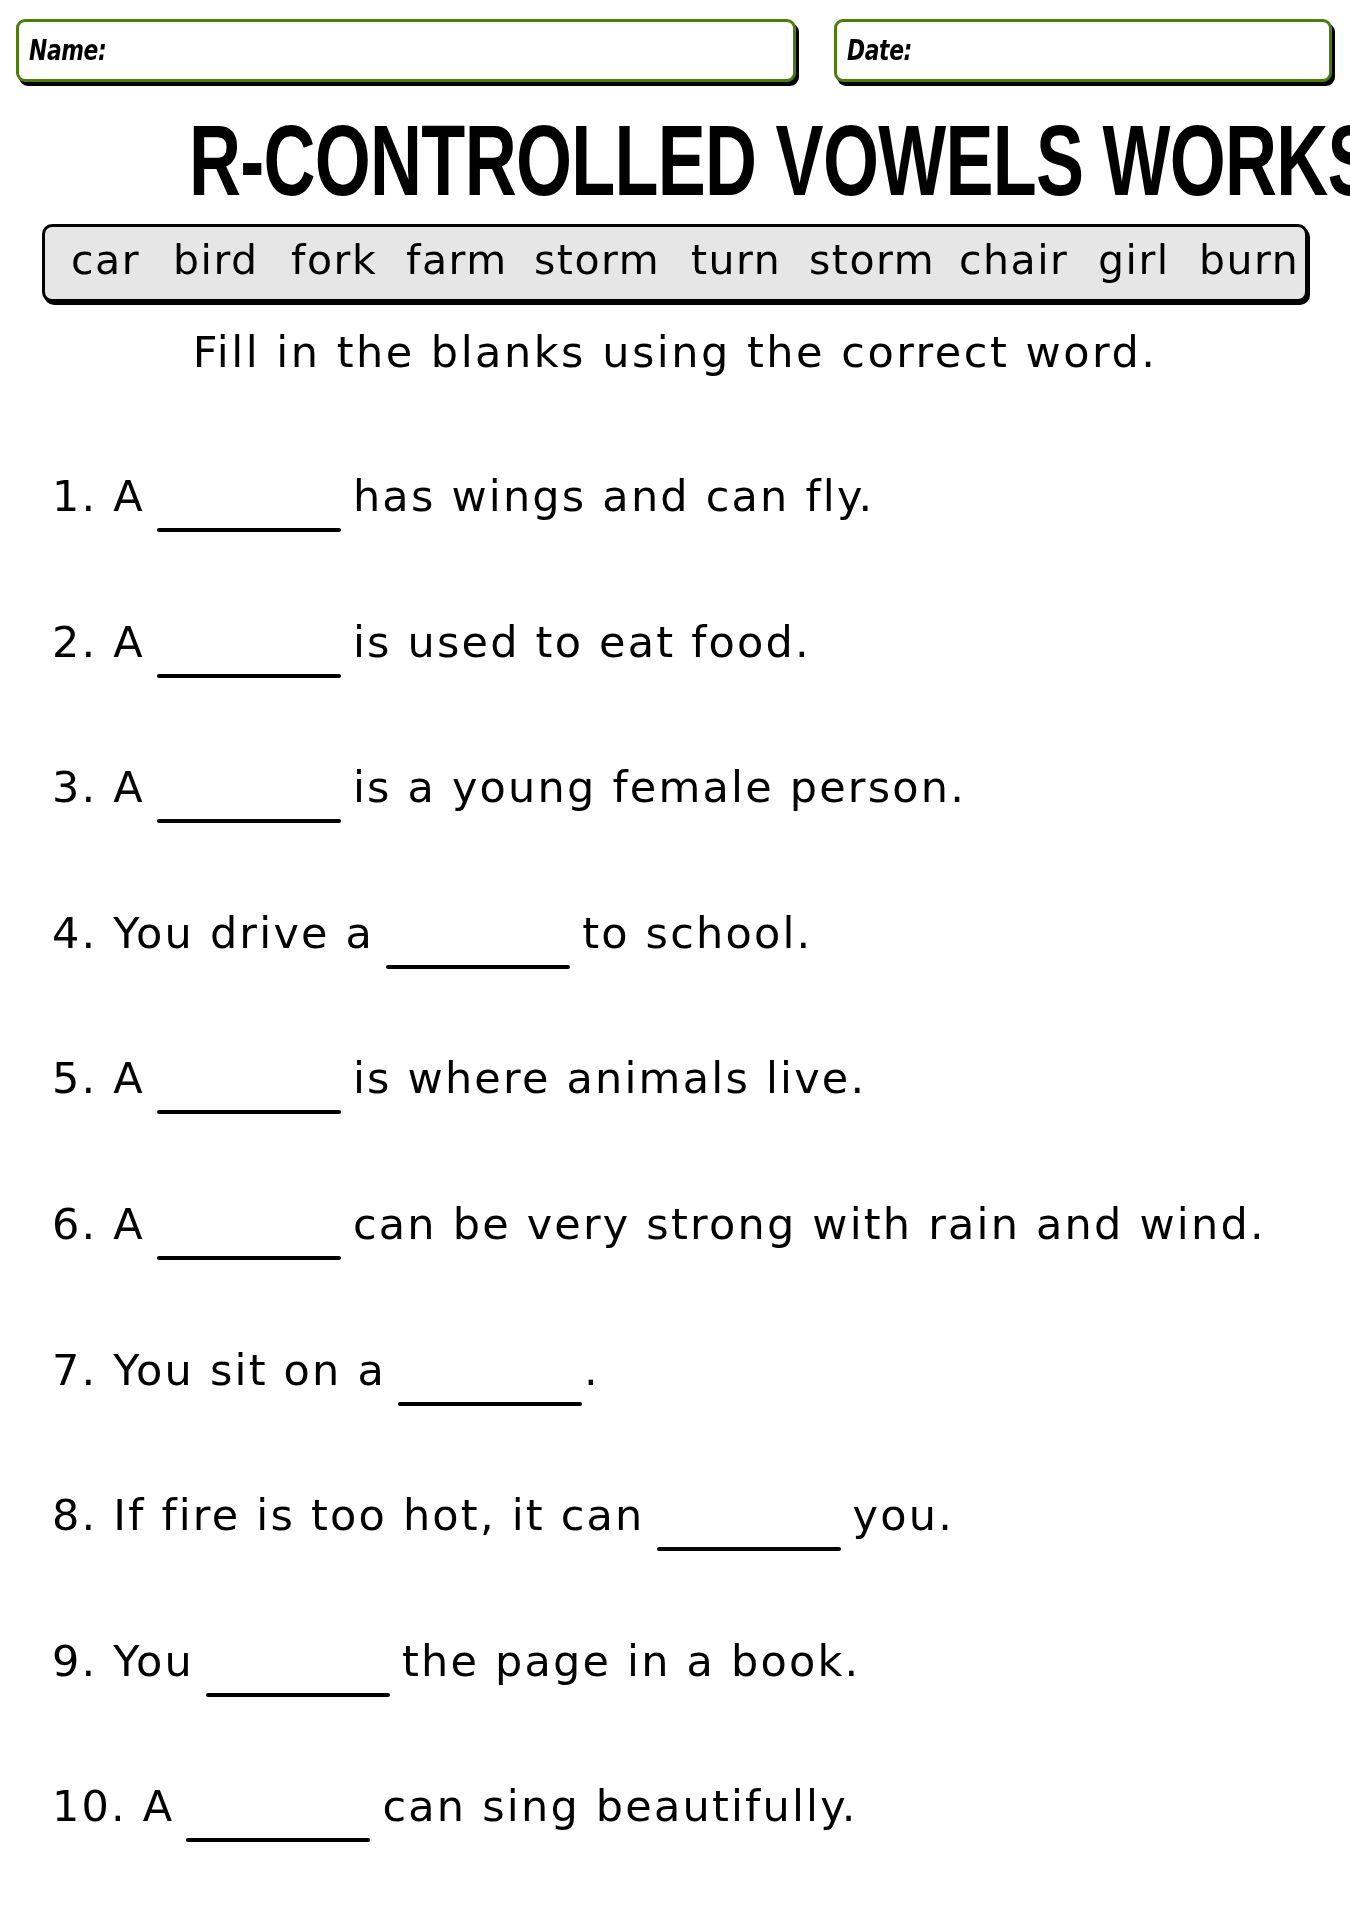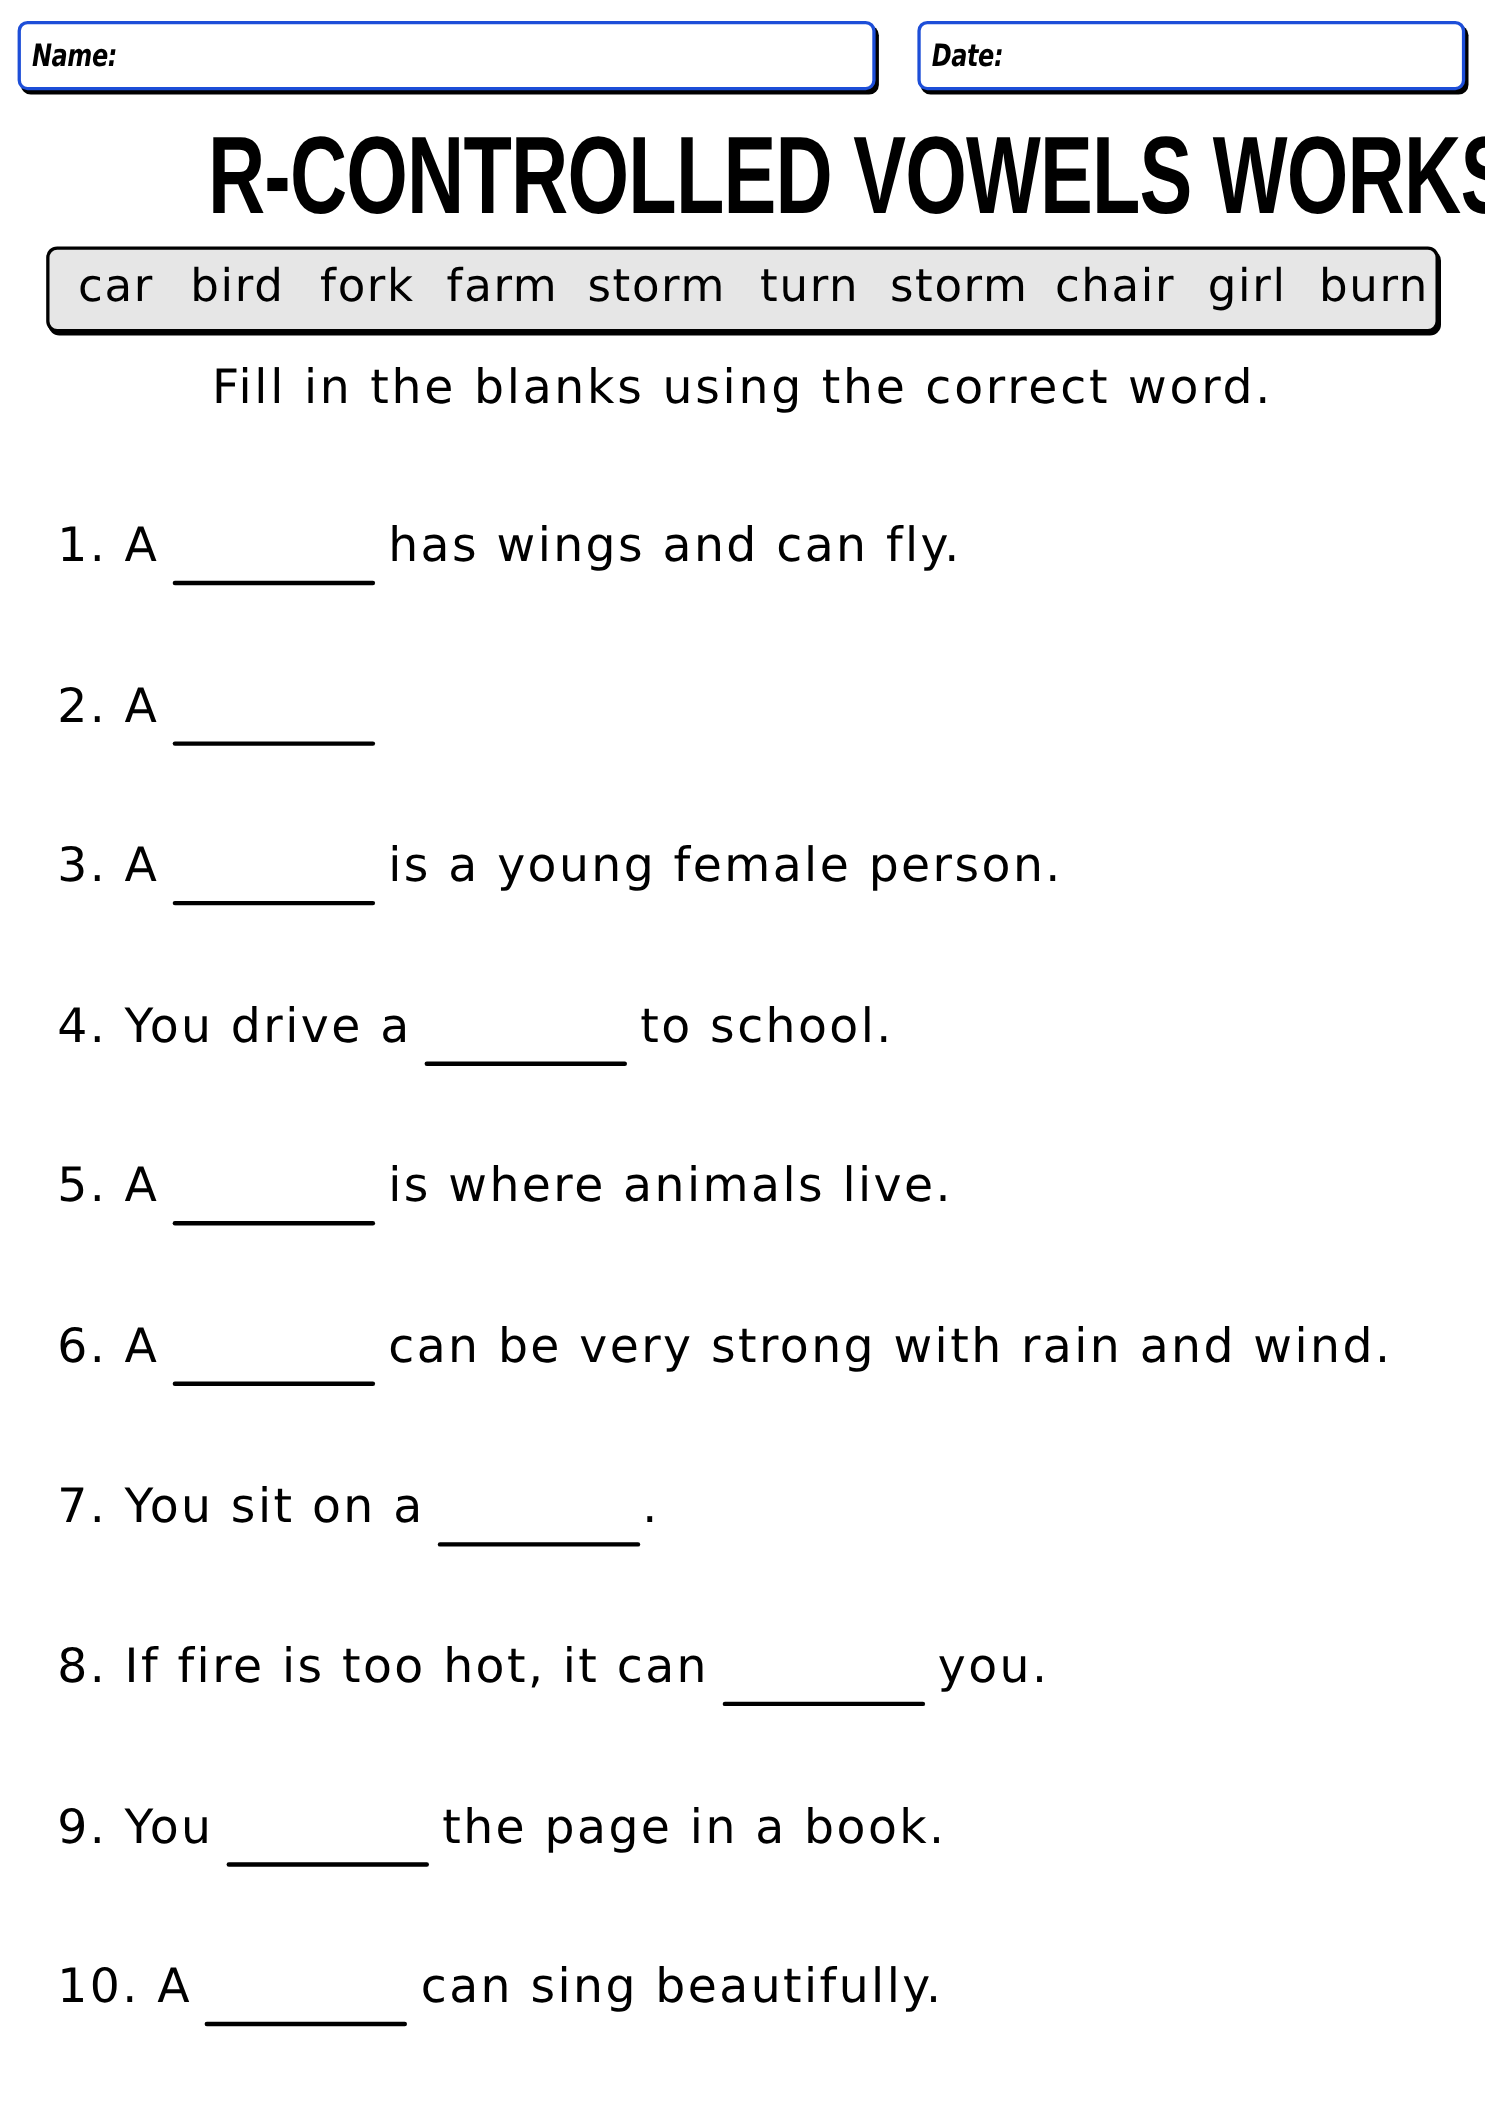--- a/index.html
+++ b/index.html
@@ -12,21 +12,21 @@
       height: 1920px;
       position: relative;
       overflow: hidden;
       font-family: "DejaVu Sans", "Liberation Sans", sans-serif;
       color: #000;
     }
     .field-box {
       position: absolute;
       top: 19px;
       height: 63px;
-      border: 3px solid #1d4ed8;
+      border: 3px solid #4d7c0f;
       border-radius: 9px;
       box-shadow: 3px 4px 0 #000;
       background: #fff;
       box-sizing: border-box;
     }
     .field-label {
       position: absolute;
       left: 10px;
       top: 12px;
       font-family: "DejaVu Sans", sans-serif;
@@ -143,20 +143,21 @@
 
 <div class="question" style="top:468px">
   <span class="q-text">1. A</span>
   <span class="blank"></span>
   <span class="q-text">has wings and can fly.</span>
 </div>
 
 <div class="question" style="top:614px">
   <span class="q-text">2. A</span>
   <span class="blank"></span>
+  <span class="q-text">is used to eat food.</span>
 </div>
 
 <div class="question" style="top:759px">
   <span class="q-text">3. A</span>
   <span class="blank"></span>
   <span class="q-text">is a young female person.</span>
 </div>
 
 <div class="question" style="top:905px">
   <span class="q-text">4. You drive a</span>

